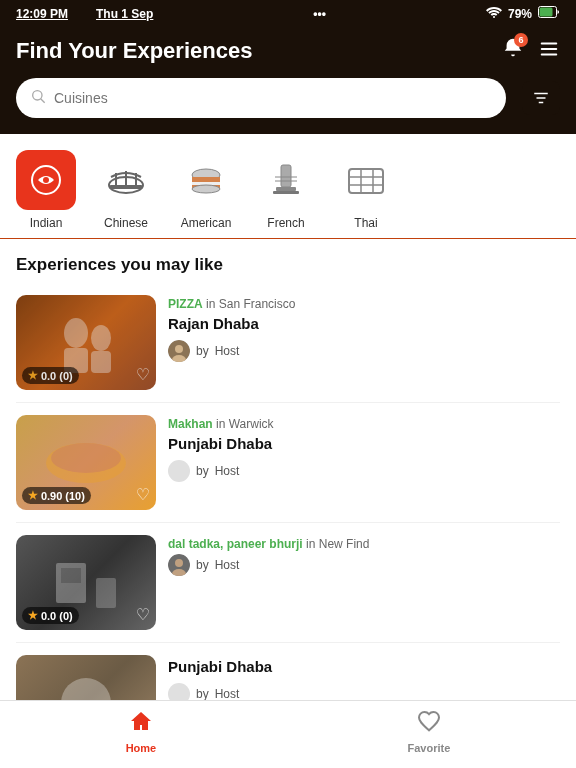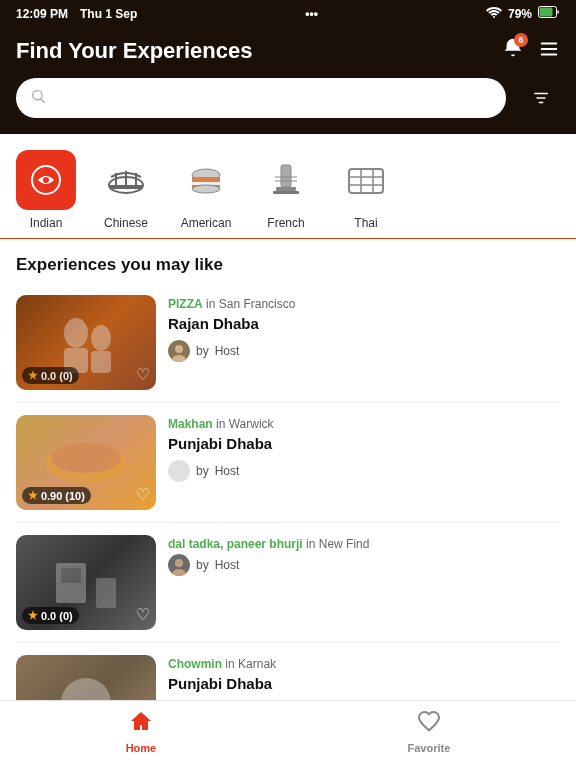--- a/index.html
+++ b/index.html
@@ -284,21 +284,21 @@
     }
 
     .scrollable-content {
       padding-bottom: 70px;
     }
   </style>
 </head>
 <body>
 
 <div class="status-bar">
-  <div style="display:flex;gap:12px;align-items:center;">
+  <div style="display:flex;gap:28px;align-items:center;text-decoration:underline;">
     <span>12:09 PM</span>
     <span>Thu 1 Sep</span>
   </div>
   <span>•••</span>
   <div class="status-right">
     <span>
       <svg width="16" height="12" viewBox="0 0 16 12" fill="white">
         <path d="M8 3C5.5 3 3.2 4 1.5 5.7L0 4.2C2.1 2.2 4.9 1 8 1s5.9 1.2 8 3.2L14.5 5.7C12.8 4 10.5 3 8 3z"></path>
         <path d="M8 6c-1.7 0-3.2.7-4.3 1.8L2.3 6.4C3.7 5 5.7 4 8 4s4.3 1 5.7 2.4L12.3 7.8C11.2 6.7 9.7 6 8 6z"></path>
         <path d="M8 9c-.8 0-1.5.3-2 .8L4.6 8.4C5.5 7.5 6.7 7 8 7s2.5.5 3.4 1.4L10 9.8C9.5 9.3 8.8 9 8 9z"></path>
@@ -339,20 +339,21 @@
 
 <div class="search-section">
   <div style="display:flex;align-items:center;gap:8px;">
     <div class="search-bar" style="flex:1;">
       <span>
         <svg width="16" height="16" viewBox="0 0 24 24" fill="#aaa">
           <circle cx="11" cy="11" r="7" stroke="#aaa" stroke-width="2" fill="none"></circle>
           <line x1="16" y1="16" x2="22" y2="22" stroke="#aaa" stroke-width="2"></line>
         </svg>
       </span>
+      <input type="text" placeholder="Cuisines" style="">
     </div>
     <button class="filter-btn">
       <svg width="18" height="18" viewBox="0 0 24 24" fill="white">
         <line x1="3" y1="6" x2="21" y2="6" stroke="white" stroke-width="2"></line>
         <line x1="6" y1="12" x2="18" y2="12" stroke="white" stroke-width="2"></line>
         <line x1="9" y1="18" x2="15" y2="18" stroke="white" stroke-width="2"></line>
       </svg>
     </button>
   </div>
 </div>
@@ -532,25 +533,20 @@
             <circle cx="40" cy="35" r="25" fill="#fff"></circle>
           </svg>
         </div>
         <div class="card-rating">
           <span class="star-icon">★</span>
           <span>2.00 (10)</span>
         </div>
         <span class="card-fav">♡</span>
       </div>
       <div class="card-info">
-        <div class="card-cuisine-loc">
-          <span class="cuisine-name">Chowmin</span>
-          <span class="in-text"> in </span>
-          <span class="location-name">Karnak</span>
-        </div>
         <div class="card-title">Punjabi Dhaba</div>
         <div class="card-host">
           <div class="host-avatar-empty"></div>
           <span class="by-host-text">by </span>
           <span class="host-label">Host</span>
         </div>
       </div>
     </div>
 
     <div class="experience-card">

